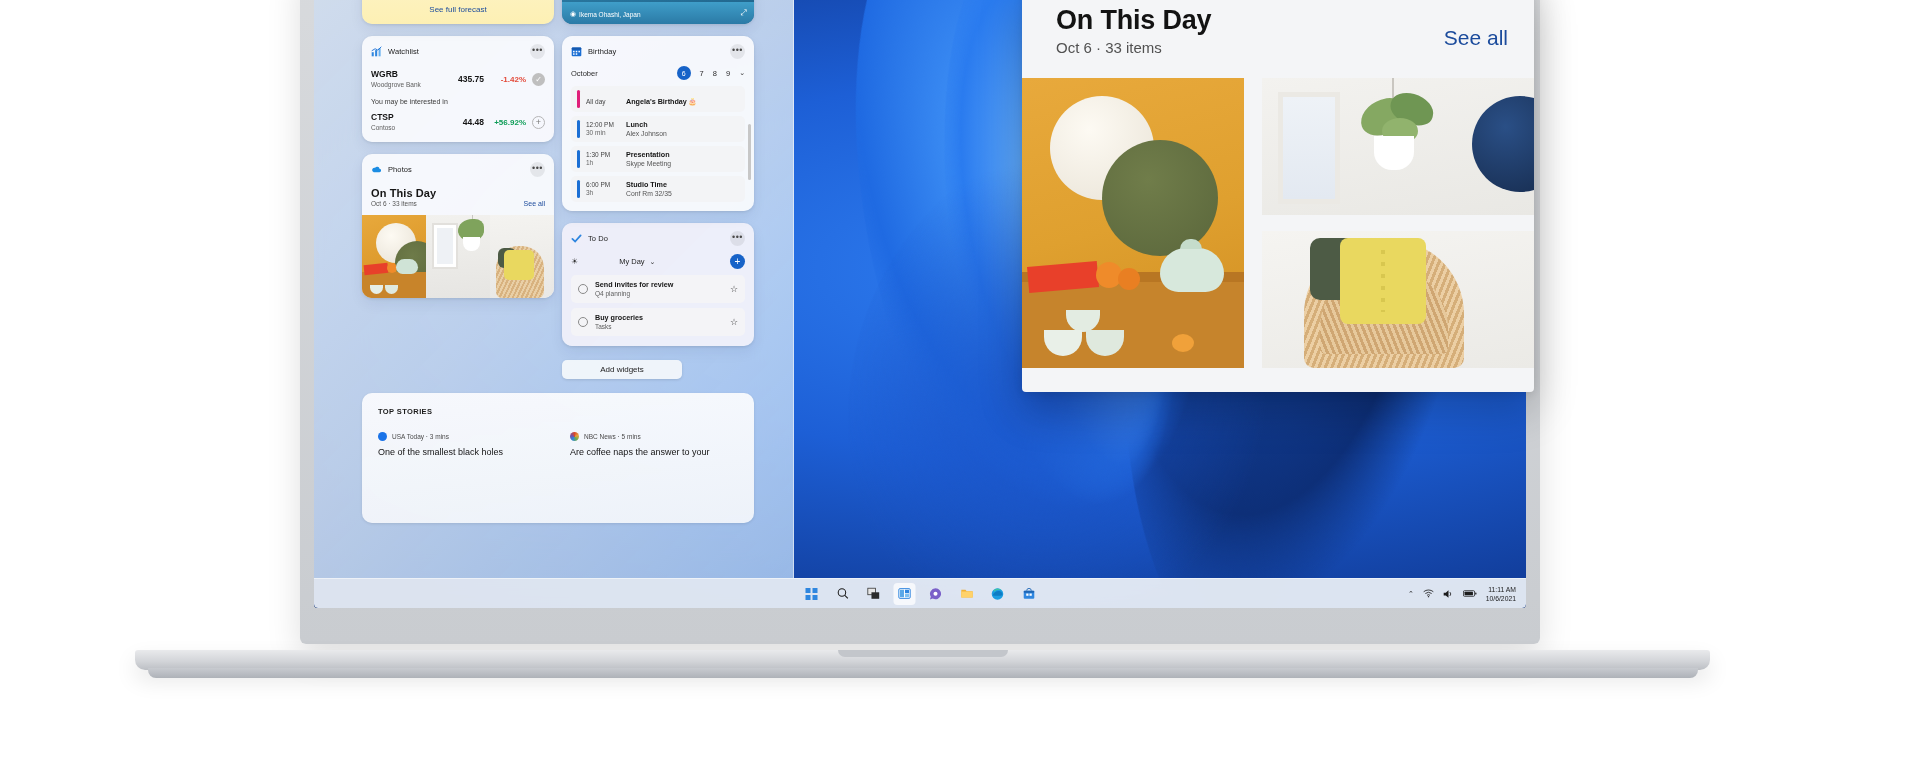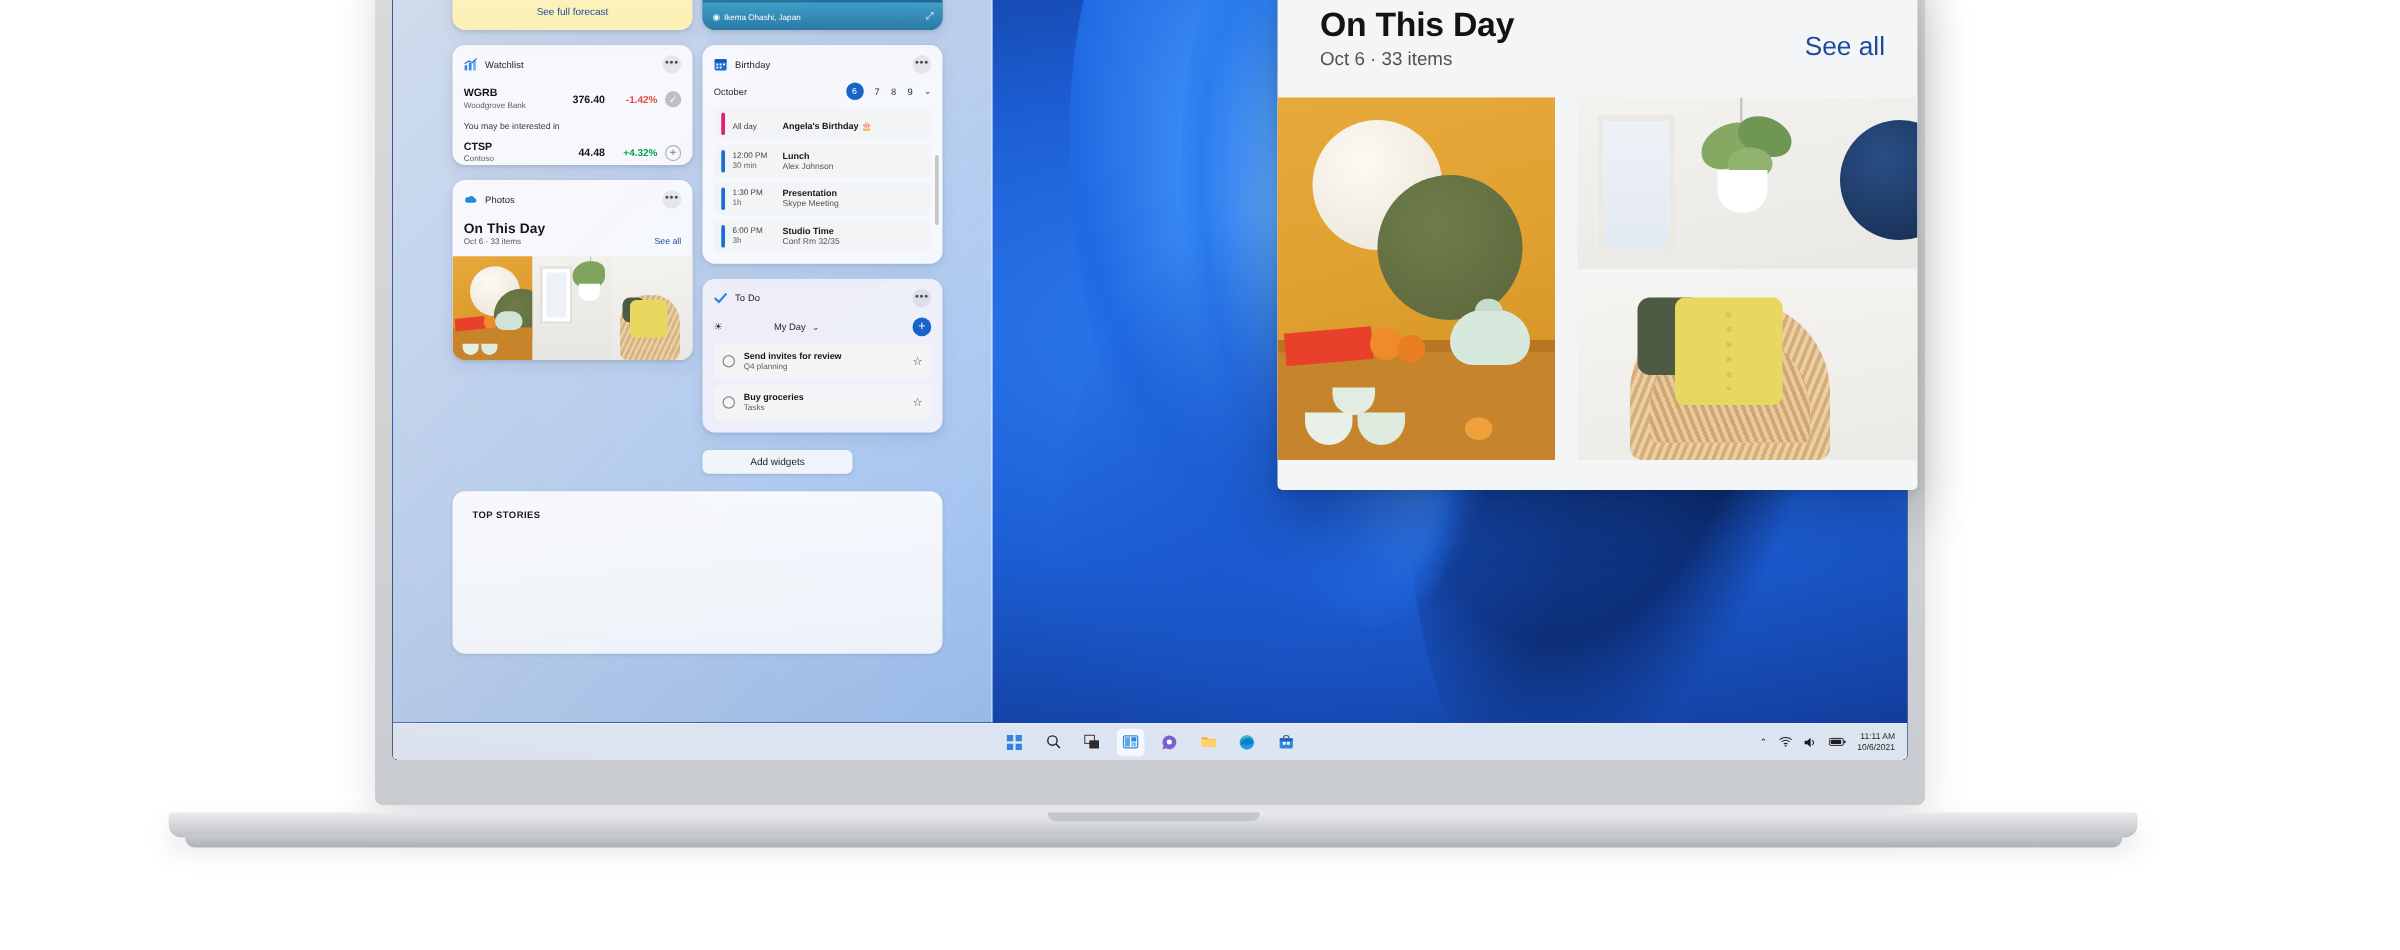--- a/index.html
+++ b/index.html
@@ -306,34 +306,34 @@
               </svg>
               <span class="ttl">Watchlist</span>
               <span class="dots">•••</span>
             </div>
 
             <div class="stock-row" style="padding-top:6px">
               <div class="stock-names">
                 <div class="sym">WGRB</div>
                 <div class="sub">Woodgrove Bank</div>
               </div>
-              <div class="price">376.40</div>
+              <div class="price">435.75</div>
               <div class="chg down">-1.42%</div>
               <div class="pill filled">✓</div>
             </div>
 
             <div class="interest">You may be interested in</div>
 
-            <div class="stock-row" style="">
+            <div class="stock-row" style="padding-bottom:10px">
               <div class="stock-names">
                 <div class="sym">CTSP</div>
                 <div class="sub">Contoso</div>
               </div>
               <div class="price">44.48</div>
-              <div class="chg up">+4.32%</div>
+              <div class="chg up">+56.92%</div>
               <div class="pill outline">+</div>
             </div>
           </div>
 
           <div class="card">
             <div class="card-head">
               <svg width="11" height="11" viewBox="0 0 16 16">
                 <path d="M4 12h8.2a2.6 2.6 0 0 0 .2-5.18A3.6 3.6 0 0 0 6 5.6 2.9 2.9 0 0 0 4 12z" fill="#1b8ce3"></path>
               </svg>
               <span class="ttl">Photos</span>
@@ -483,20 +483,36 @@
               </span>
               <span class="star">☆</span>
             </div>
           </div>
         </div>
 
         <div class="add-widgets">Add widgets</div>
 
         <div class="top-stories">
           <div class="ts-label">TOP STORIES</div>
+          <div class="ts-row">
+            <div class="ts-item">
+              <div class="ts-src">
+                <i class="ico" style="background:#1a73e8"></i>
+                <span class="txt">USA Today · 3 mins</span>
+              </div>
+              <div class="ts-head">One of the smallest black holes</div>
+            </div>
+            <div class="ts-item">
+              <div class="ts-src">
+                <i class="ico" style="background:conic-gradient(#d94a2b,#e8a33d,#6fae4b,#2f86df,#7b4fa0,#d94a2b)"></i>
+                <span class="txt">NBC News · 5 mins</span>
+              </div>
+              <div class="ts-head">Are coffee naps the answer to your</div>
+            </div>
+          </div>
         </div>
       </div>
 
       <div class="taskbar">
         <div class="tb-center">
           <div class="tb-ico">
             <span class="start-g">
                 <i></i>
                 <i></i>
                 <i></i>

